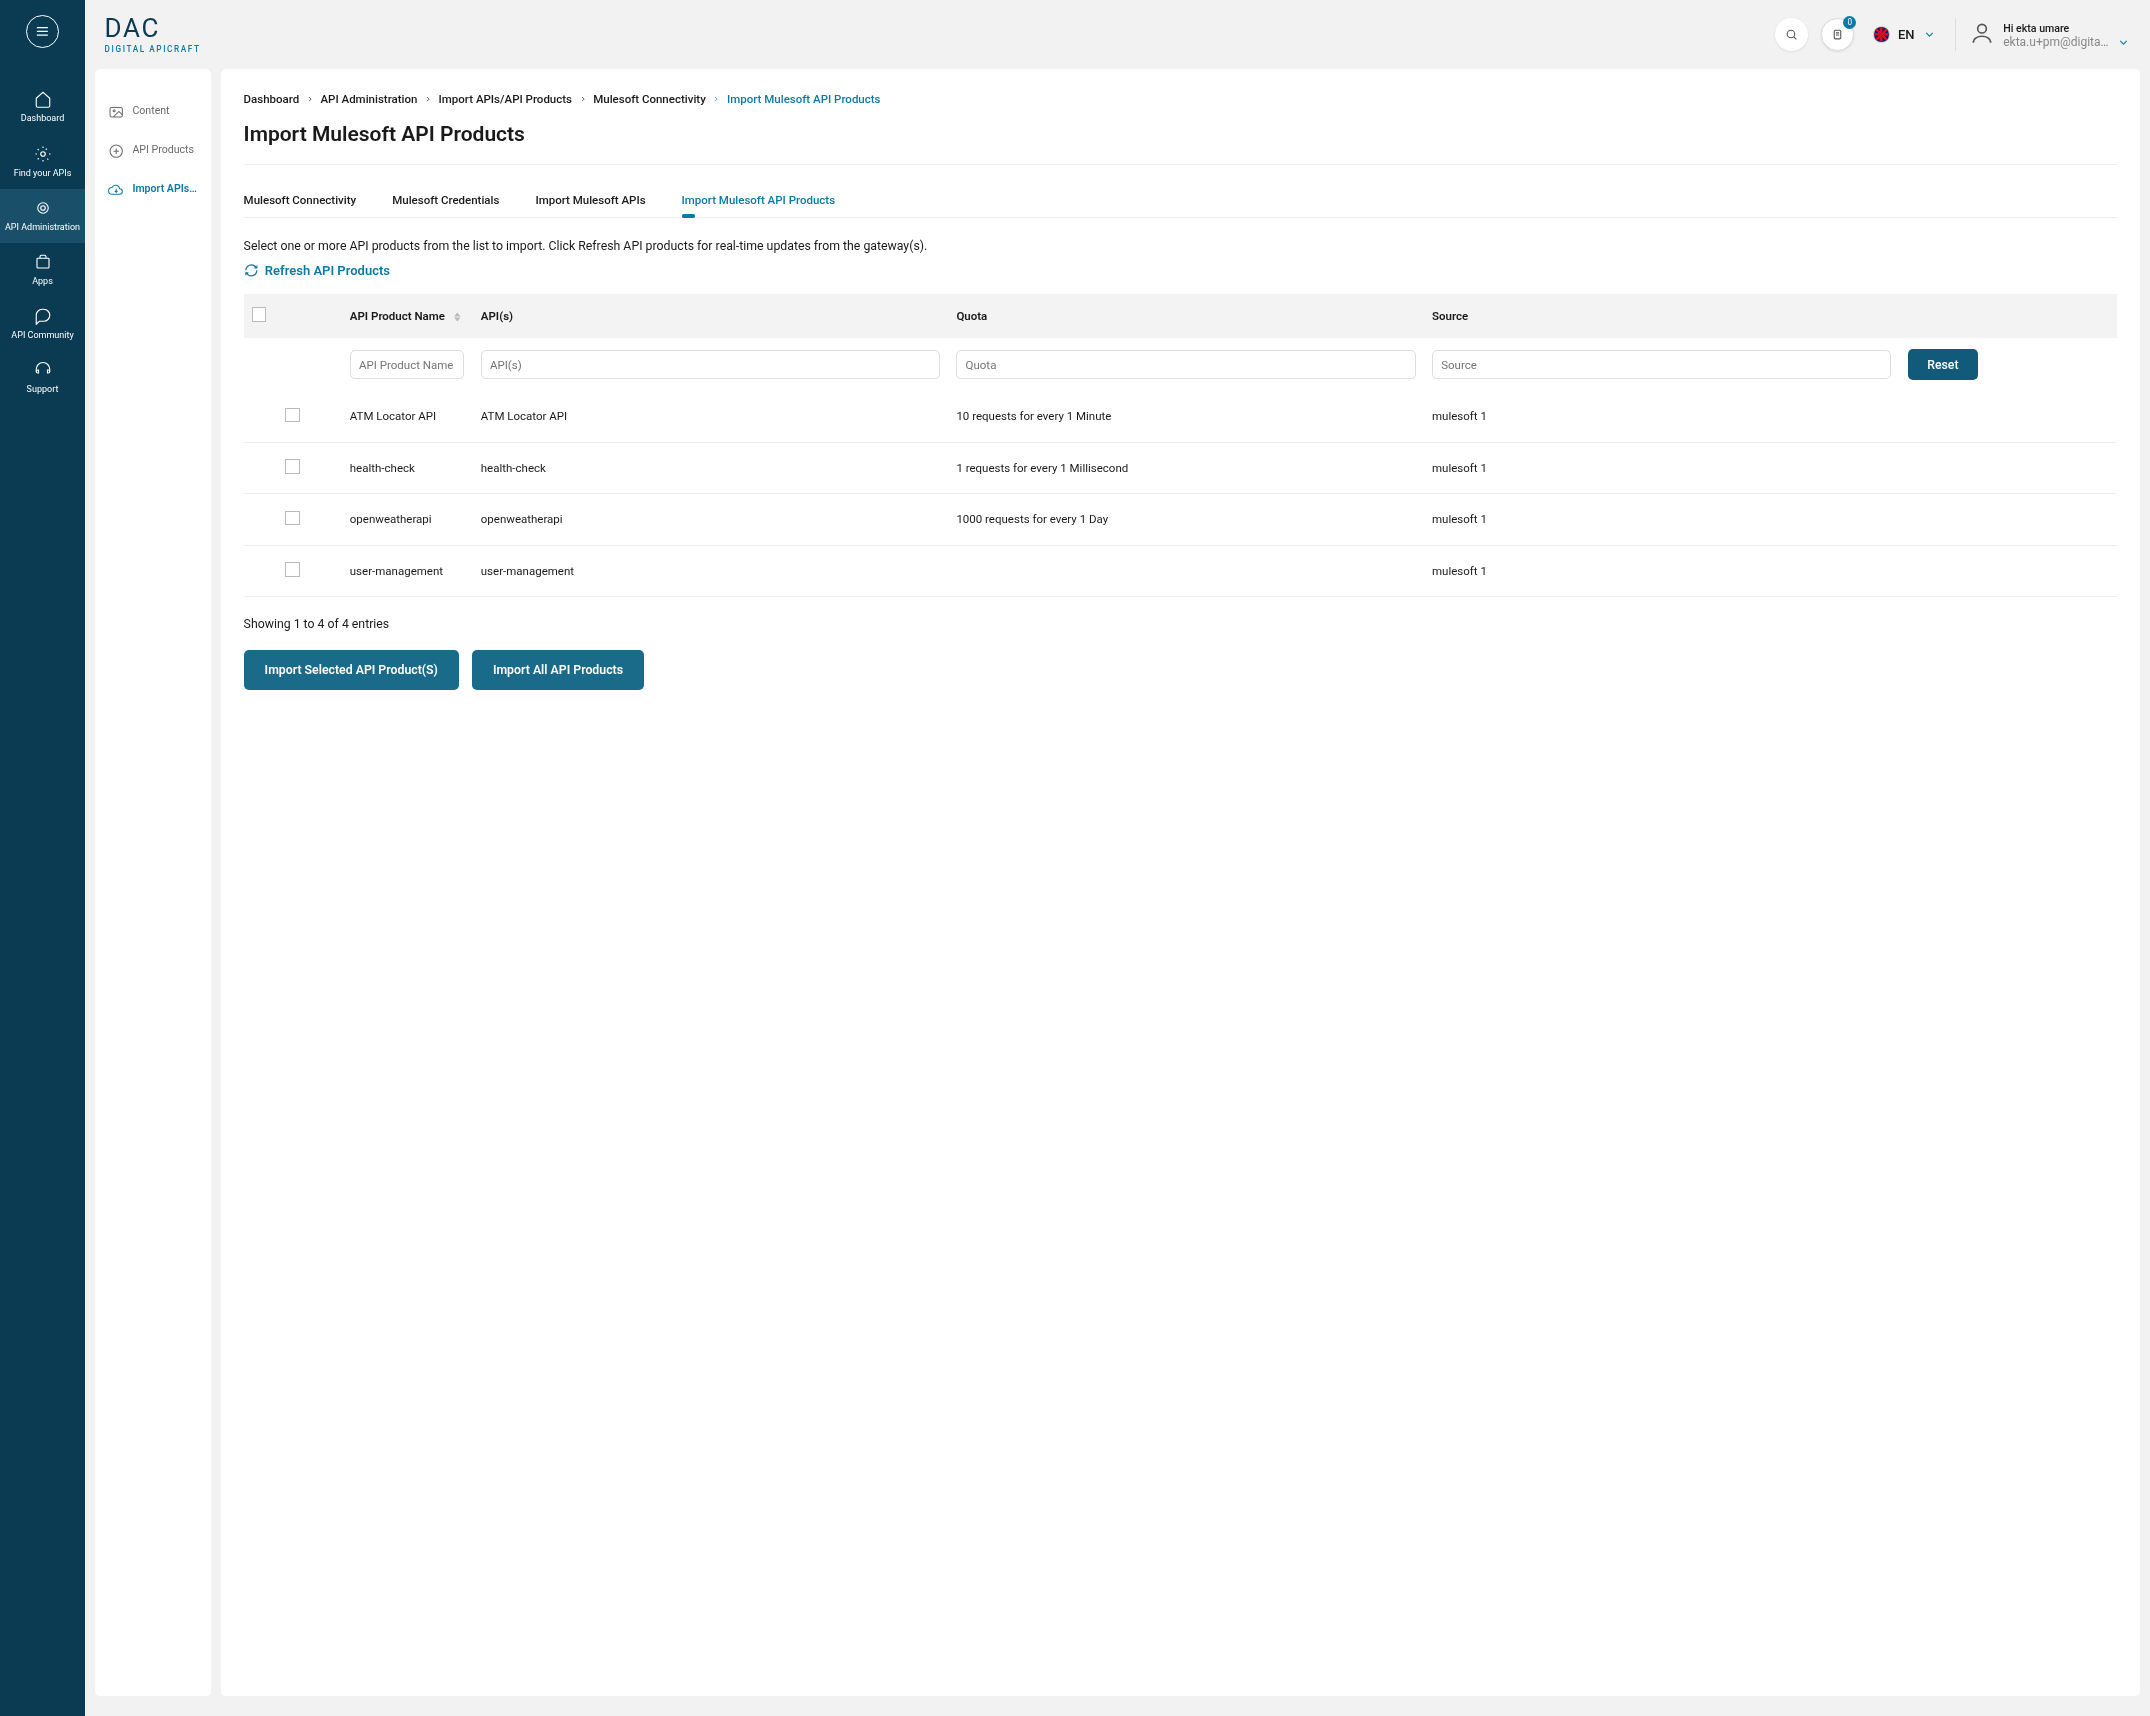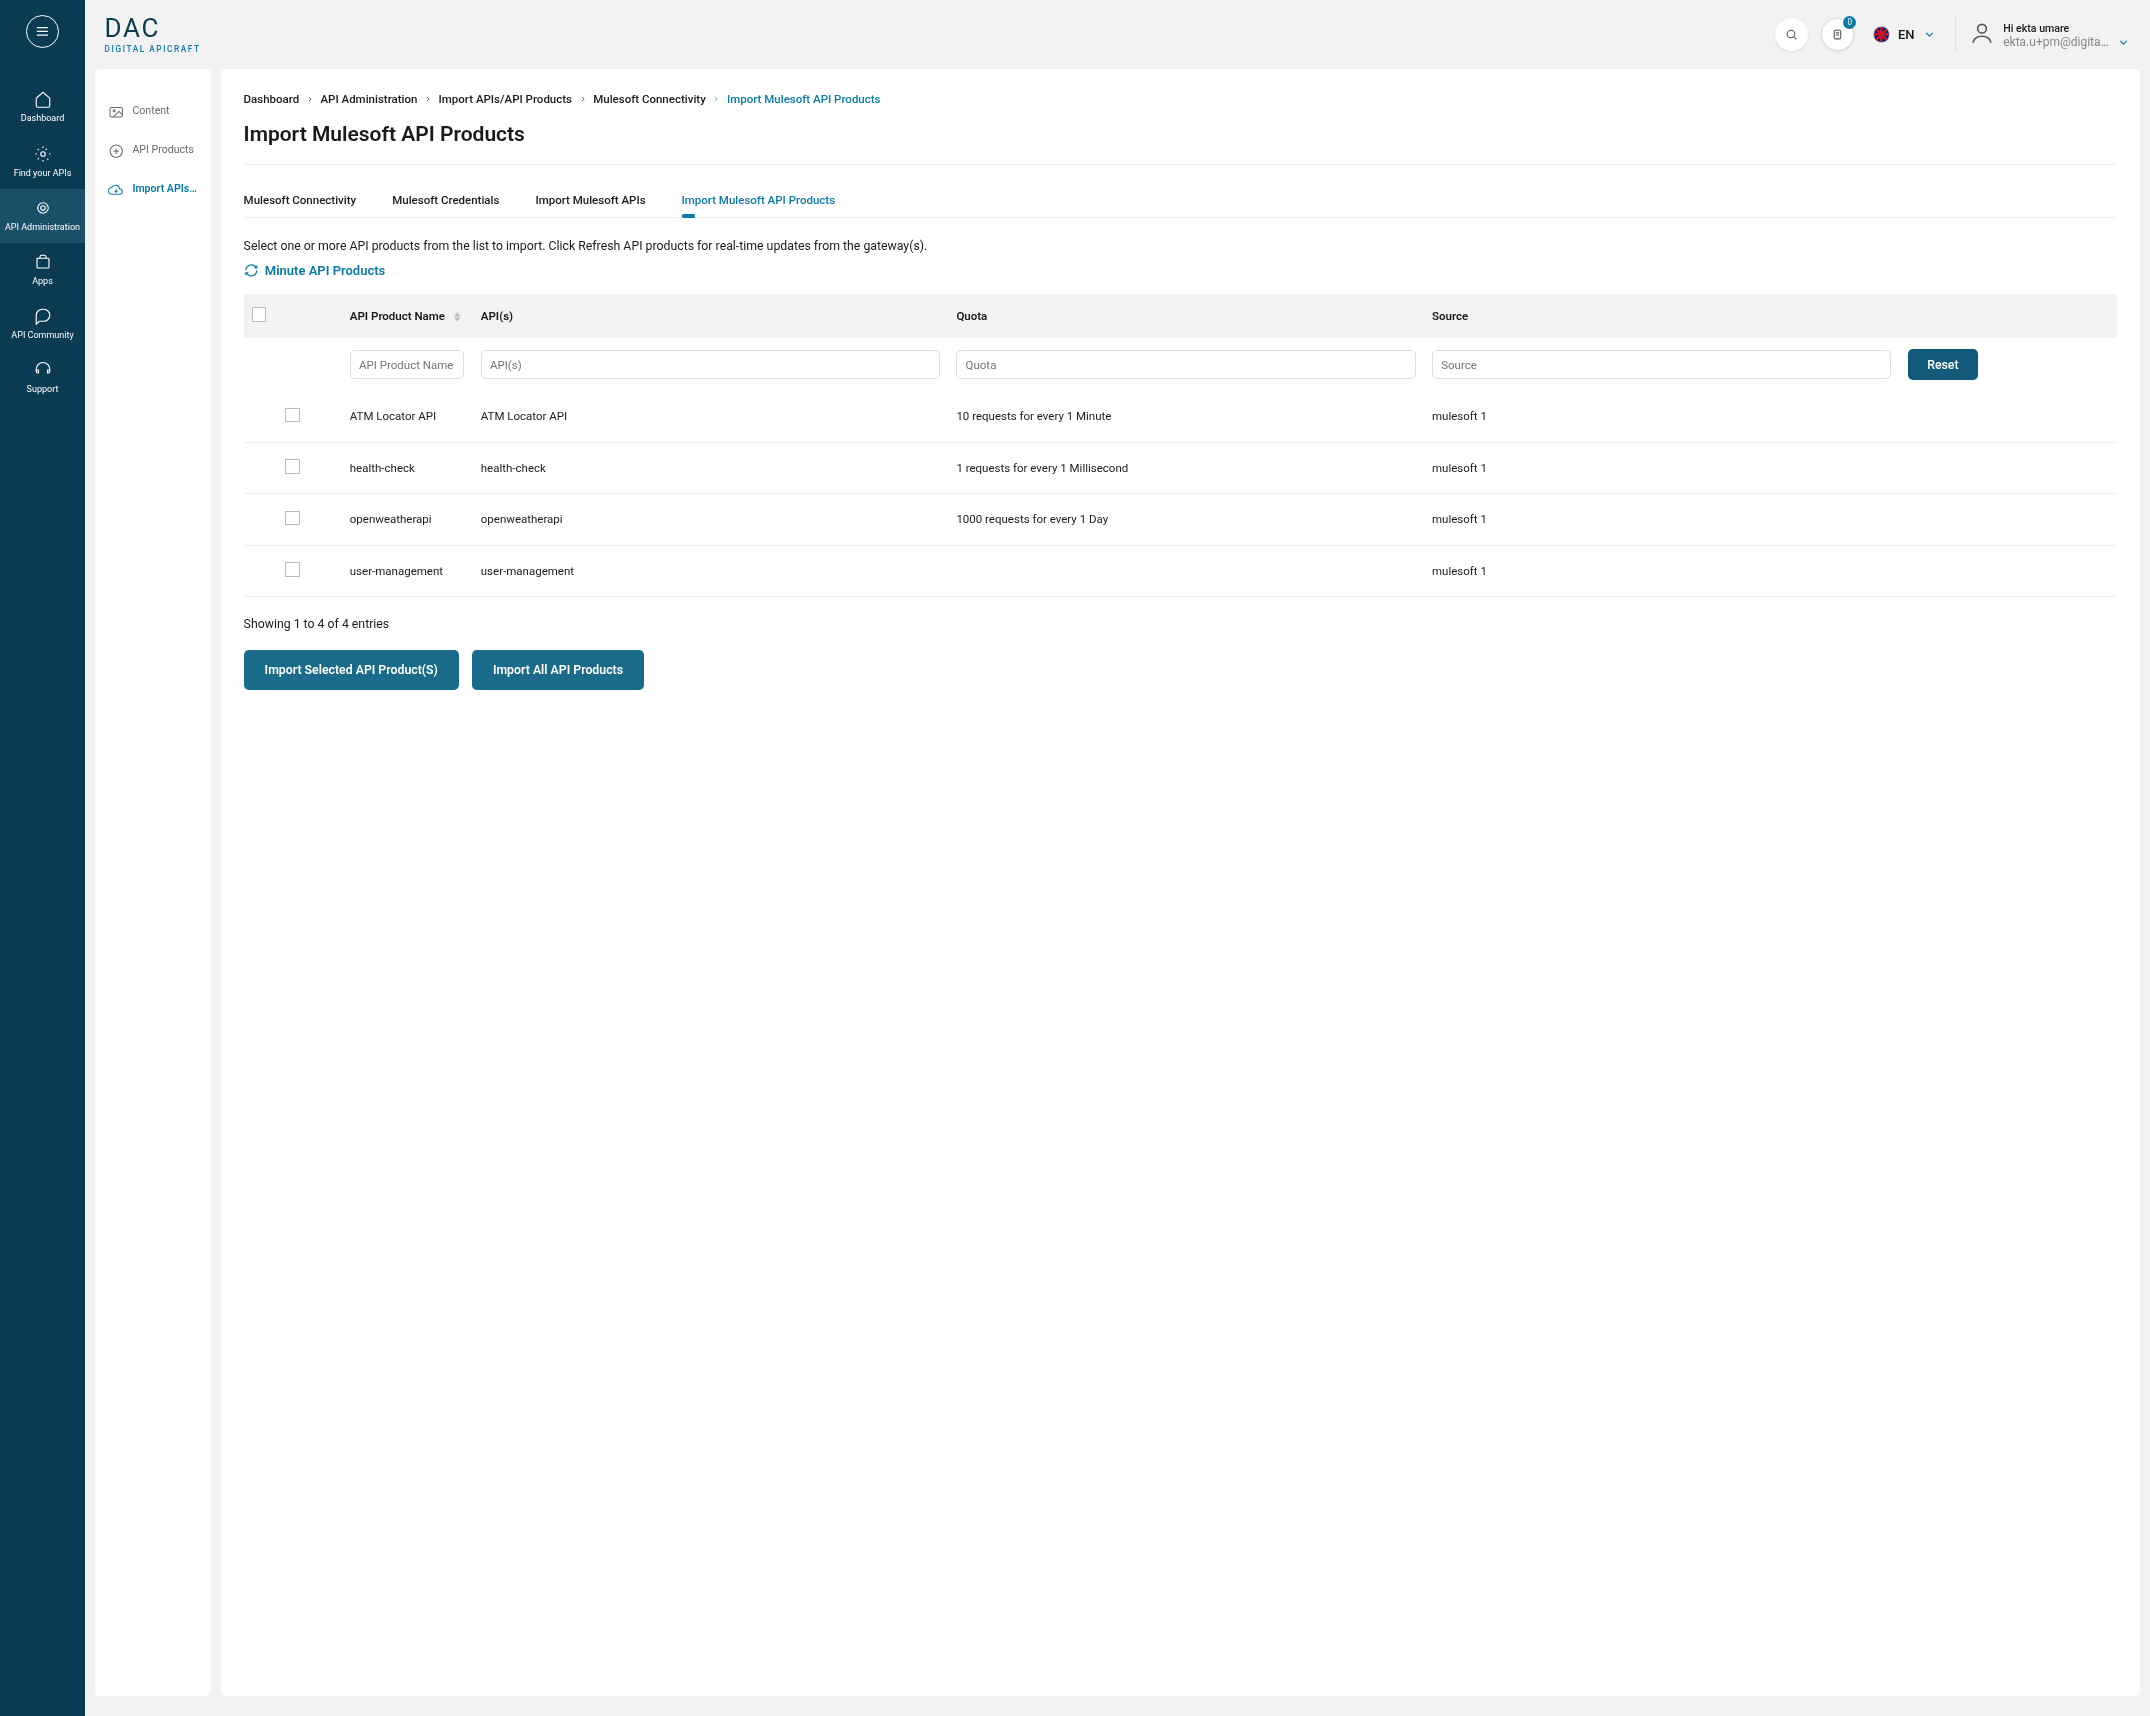--- a/index.html
+++ b/index.html
@@ -249,21 +249,21 @@
           <div class="tab">Import Mulesoft APIs</div>
           <div class="tab active">Import Mulesoft API Products</div>
         </div>
 
         <p class="desc">Select one or more API products from the list to import. Click Refresh API products for real-time updates from the gateway(s).</p>
         <div class="refresh">
           <svg viewBox="0 0 24 24">
               <path d="M3 12a9 9 0 019-9 9 9 0 018 5M21 12a9 9 0 01-9 9 9 9 0 01-8-5"></path>
               <path d="M21 4v4h-4M3 20v-4h4"></path>
             </svg>
-          <span>Minute API Products</span>
+          <span>Refresh API Products</span>
         </div>
 
 
         <table>
           <thead>
             <tr class="head">
               <th class="col-chk"><span class="chk"></span></th>
               <th class="col-name">
                 <span>API Product Name</span>
                 <span class="sort">

